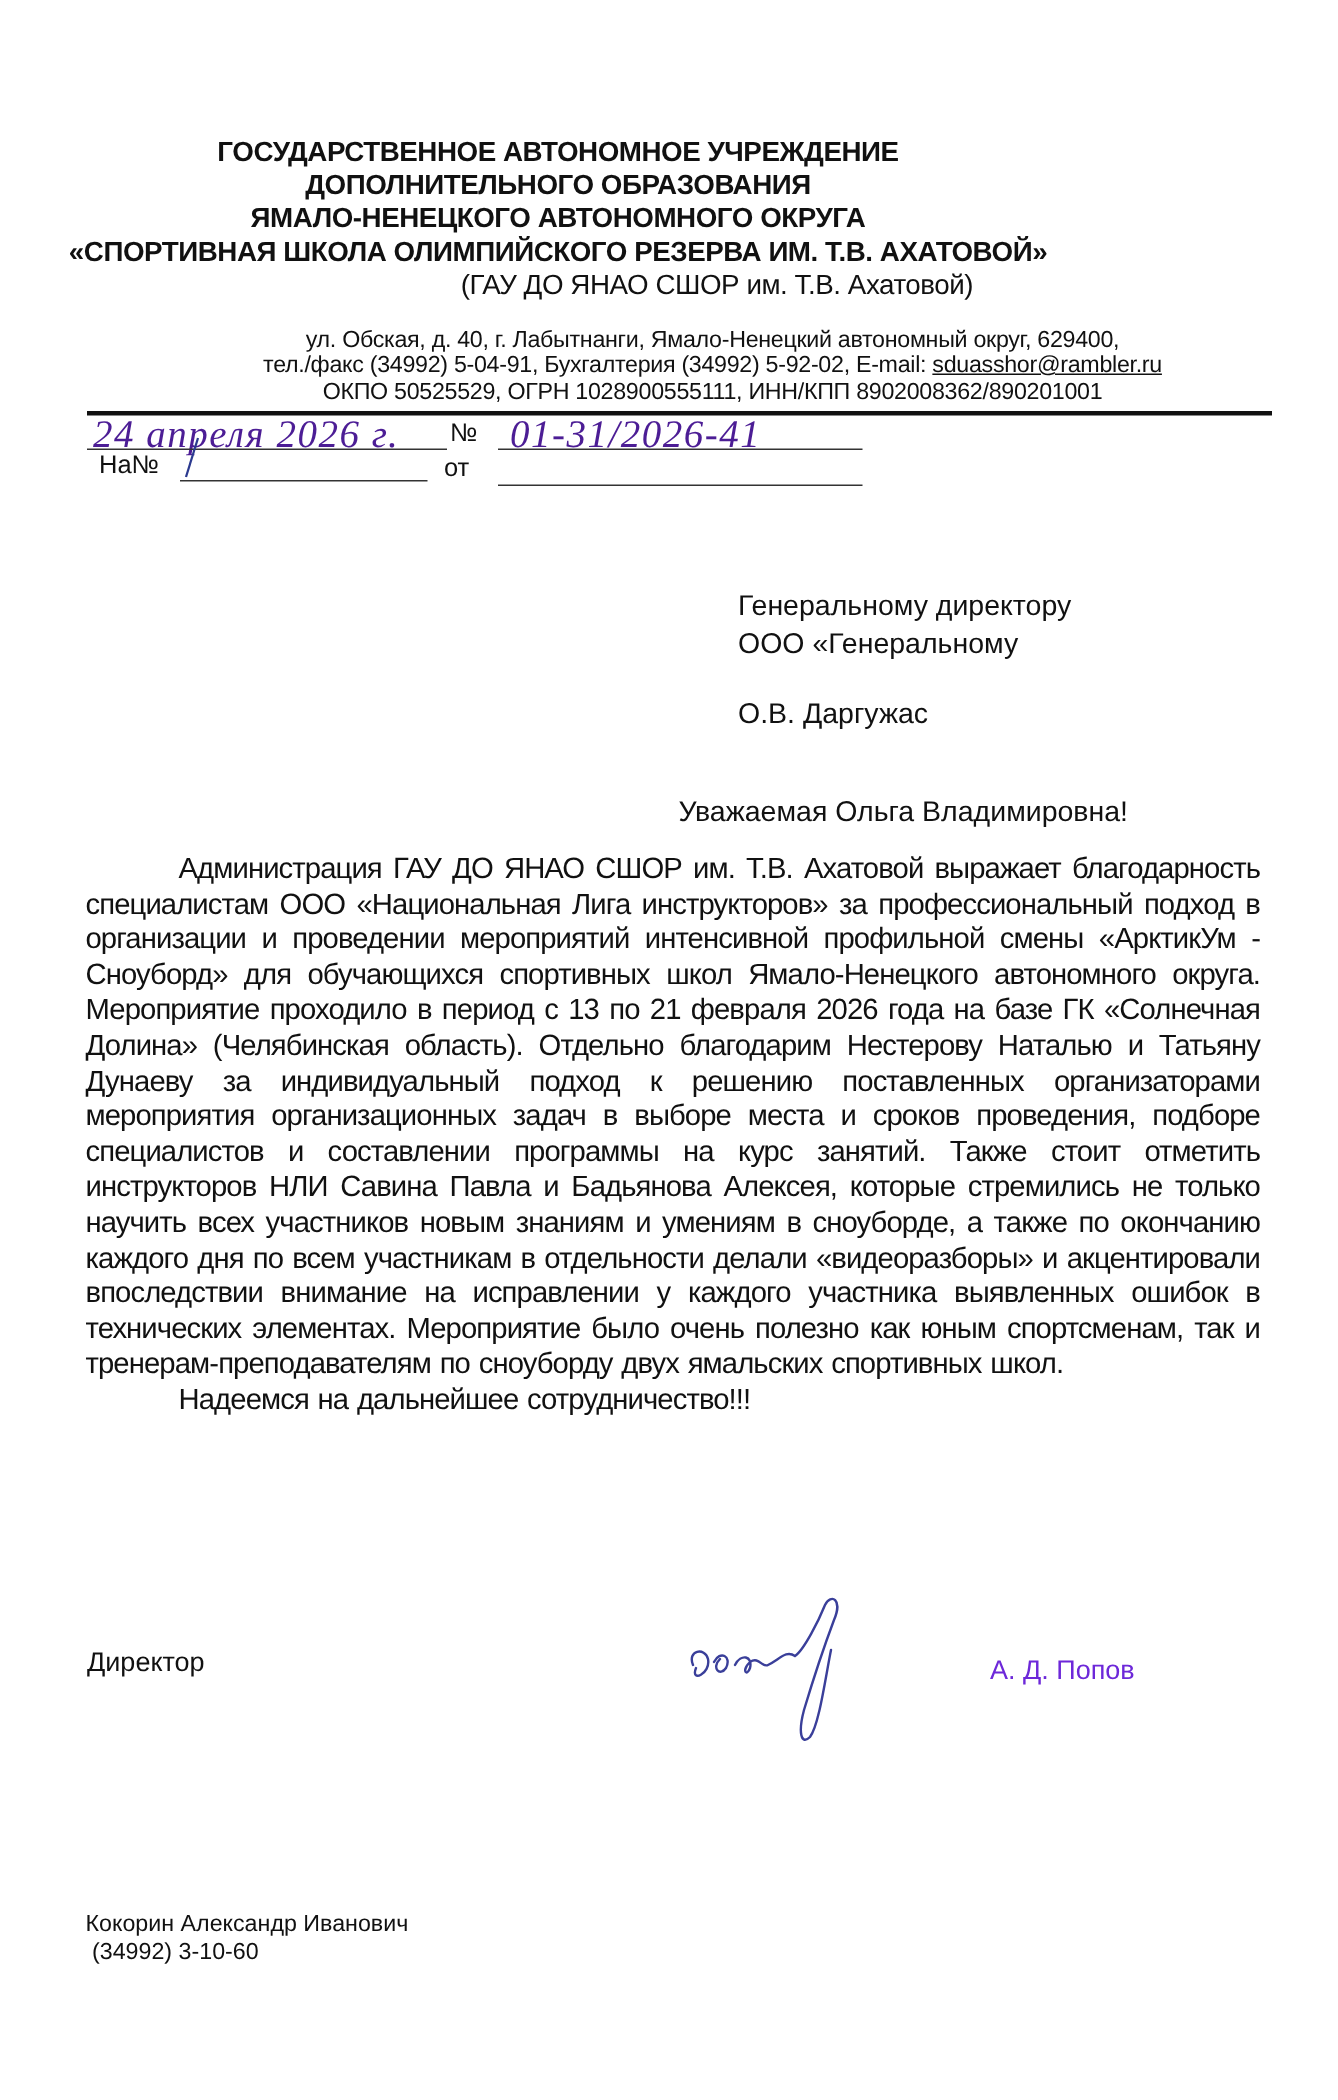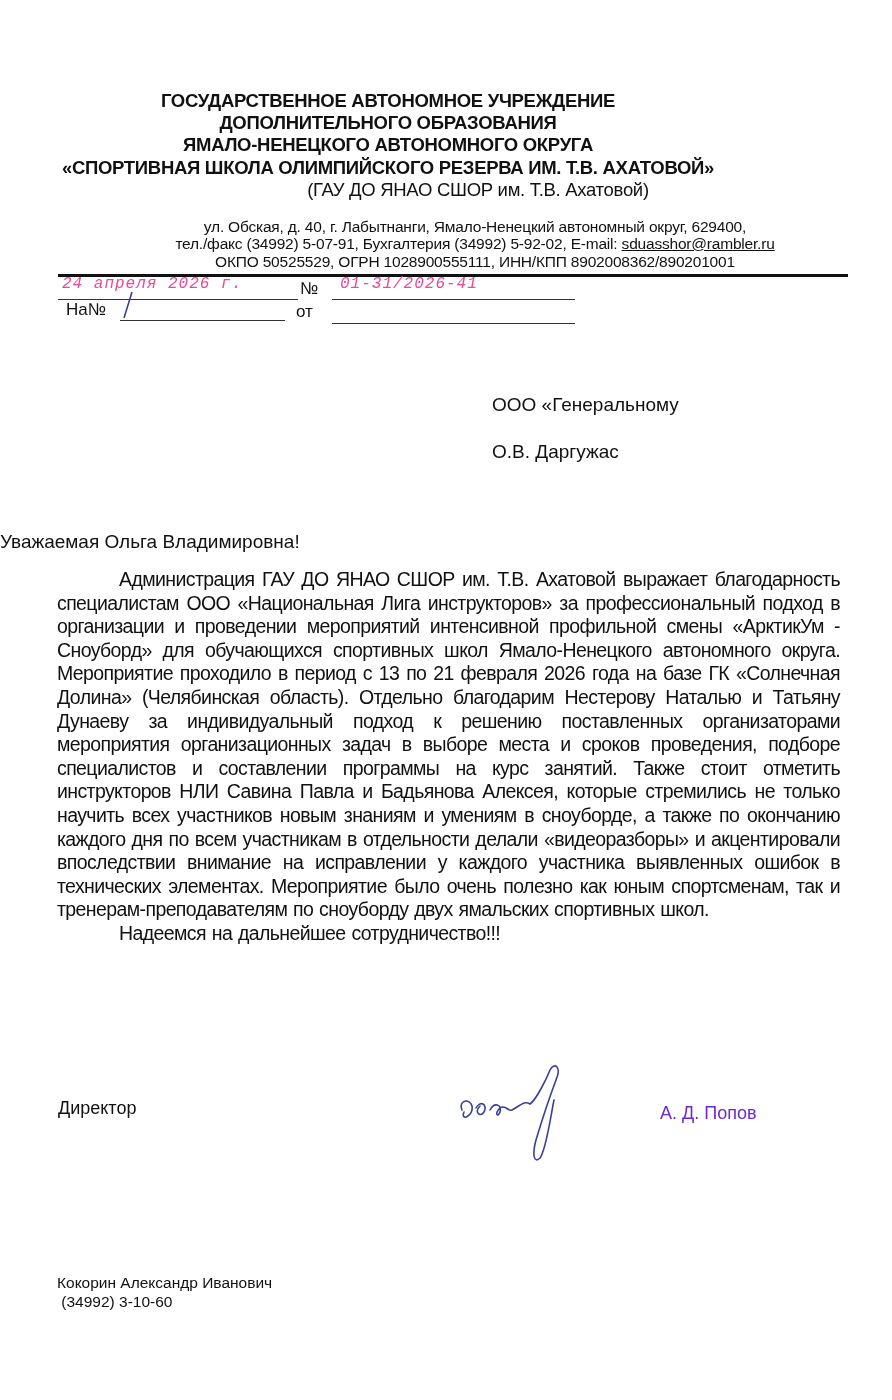--- a/index.html
+++ b/index.html
@@ -4,40 +4,40 @@
 <style>
   html, body { margin: 0; padding: 0; }
   body {
     width: 892px; height: 1400px; background: #ffffff; position: relative; overflow: hidden;
     font-family: "Liberation Sans", sans-serif; color: #1a1a1a;
   }
   .abs { position: absolute; }
   .hdr-line {
     position: absolute; left: 0; width: 744px; text-align: center;
     font-family: "Liberation Sans", sans-serif; font-weight: bold; font-size: 18.5px;
-    letter-spacing: -0.3px; color: #111; margin-left: 16px;
+    letter-spacing: -0.3px; color: #111;
   }
   .hdr-sub {
     position: absolute; left: 0; width: 892px; text-align: center;
     font-size: 18.5px; color: #111; letter-spacing: -0.3px; padding-left: 32px;
   }
   .addr {
     position: absolute; left: 120px; width: 710px; text-align: center;
     font-size: 15.5px; color: #111; letter-spacing: -0.2px; line-height: 17px;
   }
   .addr a { color: #111; text-decoration: underline; }
   .rule { position: absolute; background: #111; }
   .thin { position: absolute; height: 1px; background: #333; }
   .hand {
-    position: absolute; font-family: Liberation Mono, monospace; font-style: italic;
-    color: #ec4899; font-size: 16px; letter-spacing: 1px;
+    position: absolute; font-family: Liberation Serif, serif; font-style: italic;
+    color: #4c1d95; font-size: 26px; letter-spacing: 1px;
   }
   .lbl { position: absolute; font-size: 17px; color: #111; }
   .addressee { position: absolute; left: 492px; top: 392px; font-size: 19px; line-height: 25px; color: #111; }
-  .greeting { position: absolute; left: 0; width: 752px; text-align: left; top: 531px; font-size: 19px; color: #111; }
+  .greeting { position: absolute; left: 0; width: 752px; text-align: right; top: 531px; font-size: 19px; color: #111; }
   .body-text {
     position: absolute; left: 57px; width: 783px; top: 568px;
     font-size: 19.5px; line-height: 23.6px; color: #111; text-align: justify;
     letter-spacing: -0.6px; word-spacing: 1px;
   }
   .body-text p { margin: 0; text-indent: 62px; }
   .sig-role { position: absolute; left: 58px; top: 1098px; font-size: 18px; color: #111; }
   .sig-name { position: absolute; left: 660px; top: 1103px; font-size: 18px; color: #6d28d9; }
   .signature { position: absolute; left: 450px; top: 1060px; width: 170px; height: 110px; }
   .executor { position: absolute; left: 57px; top: 1273px; font-size: 15.5px; line-height: 19px; color: #111; }
@@ -45,40 +45,41 @@
 </head>
 <body>
 
 <div class="hdr-line" style="top:90px;">ГОСУДАРСТВЕННОЕ АВТОНОМНОЕ УЧРЕЖДЕНИЕ</div>
 <div class="hdr-line" style="top:112px;">ДОПОЛНИТЕЛЬНОГО ОБРАЗОВАНИЯ</div>
 <div class="hdr-line" style="top:134px;">ЯМАЛО-НЕНЕЦКОГО АВТОНОМНОГО ОКРУГА</div>
 <div class="hdr-line" style="top:157px;">«СПОРТИВНАЯ ШКОЛА ОЛИМПИЙСКОГО РЕЗЕРВА ИМ. Т.В. АХАТОВОЙ»</div>
 <div class="hdr-sub" style="top:179px;">(ГАУ ДО ЯНАО СШОР им. Т.В. Ахатовой)</div>
 
 <div class="addr" style="top:218px;">ул. Обская, д. 40, г. Лабытнанги, Ямало-Ненецкий автономный округ, 629400,</div>
-<div class="addr" style="top:235px;"><span>тел./факс (34992) 5-07-91, Бухгалтерия (34992) 5-92-02, E-mail: </span><a>sduasshor@rambler.ru</a></div>
+<div class="addr" style="top:235px;"><span>тел./факс (34992) 5-04-91, Бухгалтерия (34992) 5-92-02, E-mail: </span><a>sduasshor@rambler.ru</a></div>
 <div class="addr" style="top:253px;">ОКПО 50525529, ОГРН 1028900555111, ИНН/КПП 8902008362/890201001</div>
 
 <div class="rule" style="left:58px; top:274px; width:790px; height:3px;"></div>
 
 <div class="hand" style="left:62px; top:275px;">24 апреля 2026 г.</div>
 <div class="lbl" style="left:300px; top:279px;">№</div>
 <div class="hand" style="left:340px; top:275px;">01-31/2026-41</div>
 <div class="thin" style="left:58px; top:299px; width:240px;"></div>
 <div class="thin" style="left:332px; top:299px; width:243px;"></div>
 
 <div class="lbl" style="left:66px; top:300px;">На№</div>
 <svg class="abs" style="left:118px; top:290px;" width="20" height="30">
   <path d="M14 2 L6 28" stroke="#2b3a8f" stroke-width="1.5" fill="none"></path>
 </svg>
 <div class="thin" style="left:120px; top:320px; width:165px;"></div>
 <div class="lbl" style="left:296px; top:302px;">от</div>
 <div class="thin" style="left:332px; top:323px; width:243px;"></div>
 
 <div class="addressee">
+  <div>Генеральному директору</div>
   <div>ООО «Генеральному</div>
   <div style="height:22px;"></div>
   <div>О.В. Даргужас</div>
 </div>
 
 <div class="greeting">Уважаемая Ольга Владимировна!</div>
 
 <div class="body-text">
   <p>Администрация ГАУ ДО ЯНАО СШОР им. Т.В. Ахатовой выражает благодарность специалистам ООО «Национальная Лига инструкторов» за профессиональный подход в организации и проведении мероприятий интенсивной профильной смены «АрктикУм - Сноуборд» для обучающихся спортивных школ Ямало-Ненецкого автономного округа. Мероприятие проходило в период с 13 по 21 февраля 2026 года на базе ГК «Солнечная Долина» (Челябинская область). Отдельно благодарим Нестерову Наталью и Татьяну Дунаеву за индивидуальный подход к решению поставленных организаторами мероприятия организационных задач в выборе места и сроков проведения, подборе специалистов и составлении программы на курс занятий. Также стоит отметить инструкторов НЛИ Савина Павла и Бадьянова Алексея, которые стремились не только научить всех участников новым знаниям и умениям в сноуборде, а также по окончанию каждого дня по всем участникам в отдельности делали «видеоразборы» и акцентировали впоследствии внимание на исправлении у каждого участника выявленных ошибок в технических элементах. Мероприятие было очень полезно как юным спортсменам, так и тренерам-преподавателям по сноуборду двух ямальских спортивных школ.</p>
   <p>Надеемся на дальнейшее сотрудничество!!!</p>

